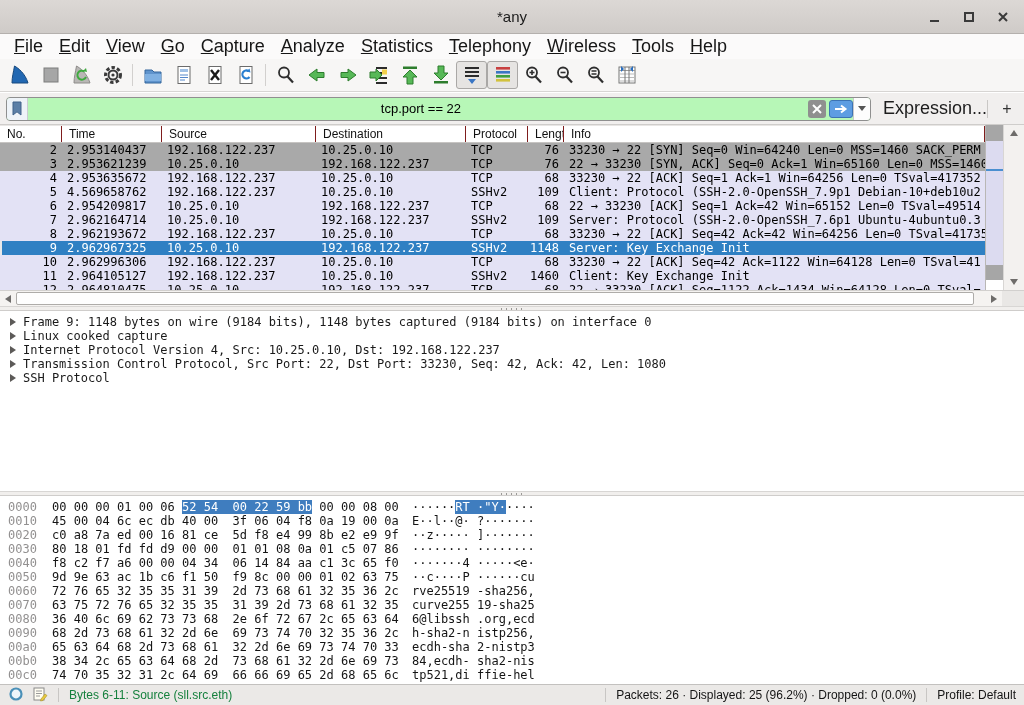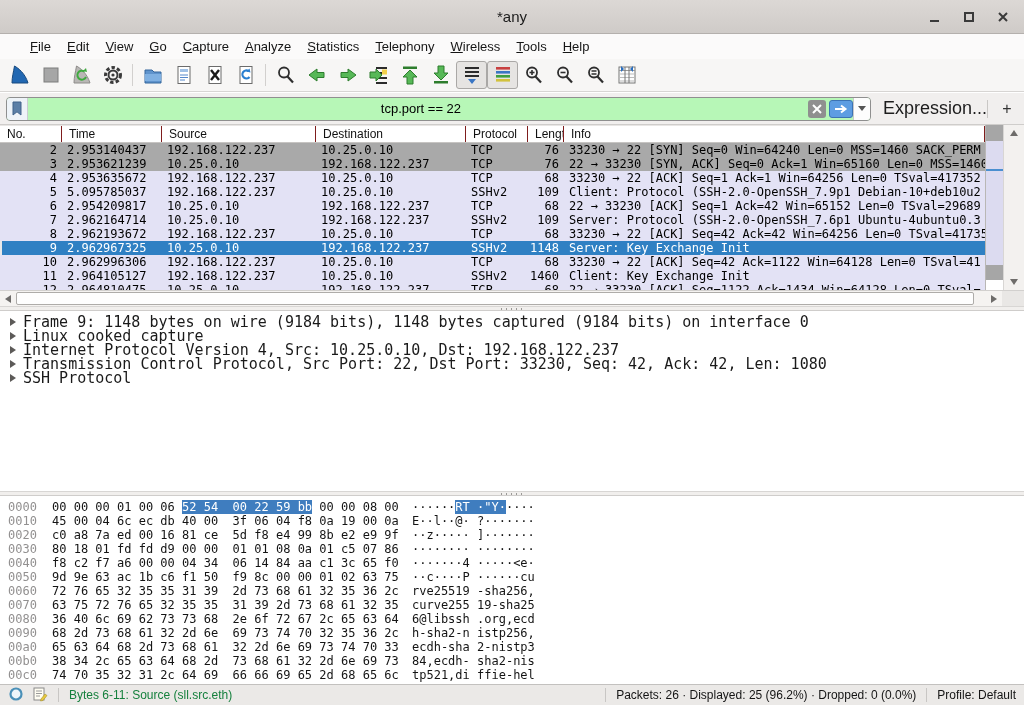--- a/index.html
+++ b/index.html
@@ -9,21 +9,21 @@
   
   .titlebar{position:absolute;top:0;left:0;width:1024px;height:33px;
     background:linear-gradient(#dcd8d5,#cfcbc8);border-bottom:1px solid #b4b0ad;}
   .title{position:absolute;left:0;top:0;width:100%;height:33px;line-height:33px;
     text-align:center;font-size:15px;color:#1b1b1b;}
   .winbtns{position:absolute;right:14px;top:0;height:33px;display:flex;align-items:center;gap:20px;}
   .winbtn{width:14px;height:14px;display:flex;align-items:center;justify-content:center;}
 
   
   .menubar{position:absolute;top:34px;left:0;width:1024px;height:25px;background:#fbfafa;
-    display:flex;align-items:center;padding-left:22px;font-size:13px;box-sizing:border-box;}
+    display:flex;align-items:center;padding-left:6px;font-size:18px;box-sizing:border-box;}
   .menu-item{padding:0 8px;color:#161616;}
   .menu-item u{text-decoration:underline;}
 
   
   .toolbar{position:absolute;top:59px;left:0;width:1024px;height:33px;background:#f7f6f5;
     border-bottom:1px solid #d7d5d3;display:flex;align-items:center;padding-left:4px;box-sizing:border-box;}
   .tbtn{width:31px;height:28px;display:flex;align-items:center;justify-content:center;border-radius:3px;}
   .tbtn.pressed{border:1px solid #aaa8a6;background:#e6e4e2;box-sizing:border-box;}
   .tsep{width:1px;height:22px;background:#d2d0ce;margin:0 4px;}
 
@@ -92,21 +92,21 @@
 
   
   .splitter{position:absolute;left:0;width:1024px;height:5px;background:#f1efed;
     border-top:1px solid #d8d6d4;border-bottom:1px solid #cfcdcb;box-sizing:border-box;}
   .splitter .dots{position:absolute;left:50%;top:1px;transform:translateX(-50%);width:26px;height:2px;
     background-image:radial-gradient(circle,#9a9896 1px,transparent 1.1px);background-size:5px 2px;}
   .split1{top:306px;} .split2{top:491px;}
 
   
   .details{position:absolute;top:311px;left:0;width:1024px;height:140px;background:#fff;
-    font-family:"DejaVu Sans Mono",monospace;font-size:15px;padding-top:4px;box-sizing:border-box;}
+    font-family:"DejaVu Sans Mono",monospace;font-size:12px;padding-top:4px;box-sizing:border-box;}
   .detail-line{height:14px;line-height:14px;display:flex;align-items:center;white-space:nowrap;}
   .detail-line .tri{width:0;height:0;border-top:4px solid transparent;border-bottom:4px solid transparent;
     border-left:6px solid #5c5a58;margin:0 7px 0 10px;flex:0 0 auto;}
 
   
   .bytes{position:absolute;top:497px;left:0;width:1024px;height:187px;background:#fff;
     font-family:"DejaVu Sans Mono",monospace;font-size:12px;padding-top:3px;box-sizing:border-box;}
   .hex-row{position:relative;height:14px;line-height:14px;white-space:pre;}
   .hx-off{position:absolute;left:8px;color:#929090;}
   .hx-hex{position:absolute;left:52px;color:#141414;}
@@ -372,35 +372,35 @@
           <span class="c c-no">4</span>
           <span class="c c-time">2.953635672</span>
           <span class="c c-source">192.168.122.237</span>
           <span class="c c-destination">10.25.0.10</span>
           <span class="c c-protocol">TCP</span>
           <span class="c c-length">68</span>
           <span class="c c-info">33230 → 22 [ACK] Seq=1 Ack=1 Win=64256 Len=0 TSval=417352</span>
         </div>
         <div class="prow lavender">
           <span class="c c-no">5</span>
-          <span class="c c-time">5.095785037</span>
+          <span class="c c-time">4.569658762</span>
           <span class="c c-source">192.168.122.237</span>
           <span class="c c-destination">10.25.0.10</span>
           <span class="c c-protocol">SSHv2</span>
           <span class="c c-length">109</span>
           <span class="c c-info">Client: Protocol (SSH-2.0-OpenSSH_7.9p1 Debian-10+deb10u2</span>
         </div>
         <div class="prow lavender">
           <span class="c c-no">6</span>
           <span class="c c-time">2.954209817</span>
           <span class="c c-source">10.25.0.10</span>
           <span class="c c-destination">192.168.122.237</span>
           <span class="c c-protocol">TCP</span>
           <span class="c c-length">68</span>
-          <span class="c c-info">22 → 33230 [ACK] Seq=1 Ack=42 Win=65152 Len=0 TSval=29689</span>
+          <span class="c c-info">22 → 33230 [ACK] Seq=1 Ack=42 Win=65152 Len=0 TSval=49514</span>
         </div>
         <div class="prow lavender">
           <span class="c c-no">7</span>
           <span class="c c-time">2.962164714</span>
           <span class="c c-source">10.25.0.10</span>
           <span class="c c-destination">192.168.122.237</span>
           <span class="c c-protocol">SSHv2</span>
           <span class="c c-length">109</span>
           <span class="c c-info">Server: Protocol (SSH-2.0-OpenSSH_7.6p1 Ubuntu-4ubuntu0.3</span>
         </div>

